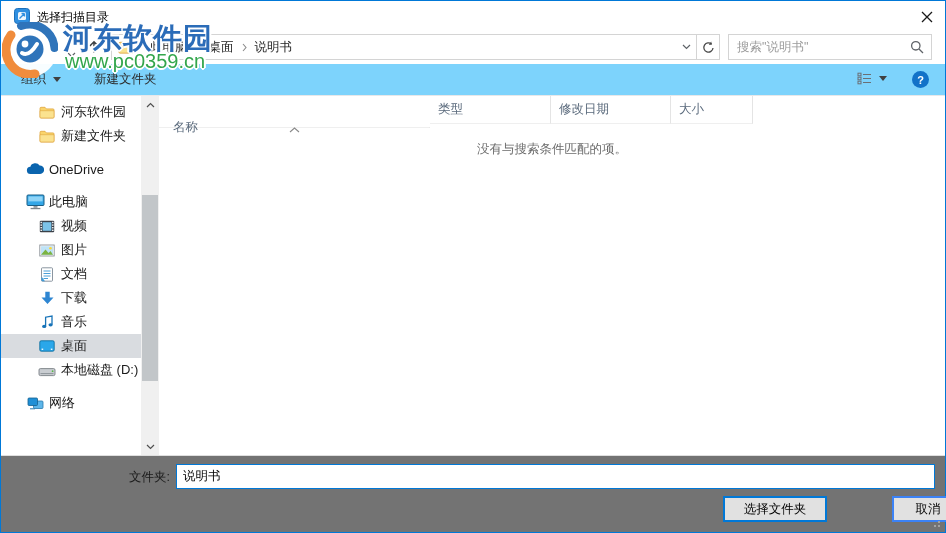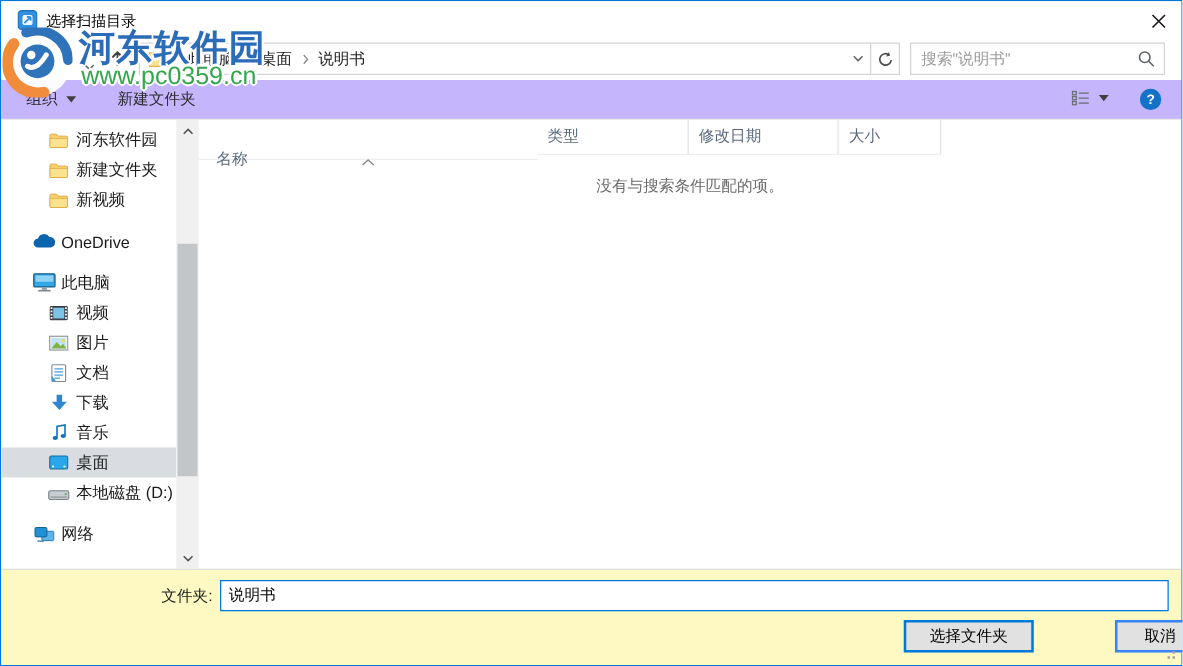--- a/index.html
+++ b/index.html
@@ -24,21 +24,21 @@
   .addr-spacer{flex:1;}
   .addr-dd{width:20px;display:flex;justify-content:center;}
   .addr-div{width:1px;align-self:stretch;background:#d4d4d4;}
   .addr-refresh{width:22px;display:flex;justify-content:center;cursor:pointer;}
   .searchbox{position:absolute;left:727px;top:3px;width:204px;height:26px;border:1px solid #d4d4d4;background:#fff;display:flex;align-items:center;box-sizing:border-box;}
   .searchbox input{flex:1;border:none;outline:none;font-size:12.5px;padding:0 0 0 8px;color:#333;background:transparent;font-family:inherit;min-width:0;}
   .searchbox input::placeholder{color:#9b9b9b;opacity:1;}
   .searchbox .mag{margin-right:7px;display:flex;}
 
   
-  .toolbar{position:relative;height:31px;background:#c4b5fd;border-bottom:1px solid #e7e8ea;}
+  .toolbar{position:relative;height:31px;background:#7dd3fc;border-bottom:1px solid #e7e8ea;}
   .tb-item{position:absolute;top:0;height:31px;display:flex;align-items:center;font-size:12.5px;color:#2b2b2b;cursor:pointer;}
   .tb-organize{left:20px;}
   .tb-newfolder{left:93px;}
   .tri-down{width:0;height:0;border-left:4px solid transparent;border-right:4px solid transparent;border-top:5px solid #404040;margin-left:7px;}
   .tb-view{position:absolute;right:58px;top:8px;display:flex;align-items:center;cursor:pointer;}
   .tb-help{position:absolute;right:16px;top:7px;width:17px;height:17px;border-radius:50%;background:#1272c8;color:#fff;font-size:11px;font-weight:bold;display:flex;align-items:center;justify-content:center;cursor:pointer;}
 
   
   .main{position:relative;display:flex;height:359px;background:#fff;}
   .sidebar{width:140px;padding-top:4px;box-sizing:border-box;overflow:hidden;}
@@ -57,21 +57,21 @@
   .sscroll .thumb{position:absolute;left:1px;width:16px;top:99px;height:186px;background:#c2c6c9;cursor:pointer;}
 
   .list{flex:1;position:relative;}
   .colhead{display:flex;height:28px;}
   .colcell{box-sizing:border-box;border-right:1px solid #e4e4e4;border-bottom:1px solid #efefef;display:flex;align-items:center;font-size:12.5px;color:#5a6a7c;padding-left:8px;position:relative;cursor:pointer;}
   .colcell.first{padding-left:14px;margin-top:31px;}
   .sortmark{position:absolute;left:130px;top:0px;}
   .emptymsg{margin-top:17px;text-align:center;font-size:12.5px;color:#6b6b6b;}
 
   
-  .footer{position:absolute;left:0;bottom:0;width:100%;height:76px;background:#fef9c3;border-top:1px solid #dfdfdf;}
+  .footer{position:absolute;left:0;bottom:0;width:100%;height:76px;background:#737373;border-top:1px solid #dfdfdf;}
   .fld-label{position:absolute;left:128px;top:13px;font-size:12.5px;color:#1a1a1a;}
   .fld-input{position:absolute;left:175px;top:8px;width:759px;height:25px;box-sizing:border-box;border:1px solid #0078d7;font-size:12.5px;padding:0 6px;font-family:inherit;color:#000;outline:none;background:#fff;}
   .btn{position:absolute;top:40px;height:26px;box-sizing:border-box;font-size:12.5px;font-family:inherit;color:#000;background:#e1e1e1;display:flex;align-items:center;justify-content:center;cursor:pointer;}
   .btn-primary{left:722px;width:104px;border:2px solid #0078d7;}
   .btn-cancel{left:891px;width:72px;border:2px solid #3b82f6;}
   .grip{position:absolute;right:5px;bottom:5px;width:2px;height:2px;background:#a3a3a3;box-shadow:-4px 0 0 #a3a3a3,0 -4px 0 #a3a3a3;}
 
   
   .watermark{position:absolute;left:0;top:18px;z-index:60;pointer-events:none;}
   .wm-logo{position:absolute;left:1px;top:3px;}
@@ -211,29 +211,20 @@
           <span class="lbl">河东软件园</span>
         </div>
         <div class="side-item ind2">
           <span class="ic" style="display: flex;">
             <svg width="16" height="13" viewBox="0 0 16 13">
               <path d="M1 2.4 Q1 1.3 2 1.3 H6 L7.4 2.9 H14 Q15 2.9 15 3.9 V11 Q15 12 14 12 H2 Q1 12 1 11 Z" fill="#fad46b" stroke="#dfa63e" stroke-width="0.8"></path>
               <path d="M1 4.7 H15 V11 Q15 12 14 12 H2 Q1 12 1 11 Z" fill="#fbe28f" stroke="#dfa63e" stroke-width="0.6"></path>
             </svg>
           </span>
           <span class="lbl">新建文件夹</span>
-        </div>
-        <div class="side-item ind2">
-          <span class="ic" style="display: flex;">
-            <svg width="16" height="13" viewBox="0 0 16 13">
-              <path d="M1 2.4 Q1 1.3 2 1.3 H6 L7.4 2.9 H14 Q15 2.9 15 3.9 V11 Q15 12 14 12 H2 Q1 12 1 11 Z" fill="#fad46b" stroke="#dfa63e" stroke-width="0.8"></path>
-              <path d="M1 4.7 H15 V11 Q15 12 14 12 H2 Q1 12 1 11 Z" fill="#fbe28f" stroke="#dfa63e" stroke-width="0.6"></path>
-            </svg>
-          </span>
-          <span class="lbl">新视频</span>
         </div>
         <div class="side-item ind1 gap">
           <span class="ic" style="display: flex;">
             <svg width="18" height="12" viewBox="0 0 18 12">
               <path d="M4.6 11 a3.6 3.6 0 0 1 -0.2 -7.2 A5 4.6 0 0 1 13.6 2.6 a3.9 3.9 0 0 1 0.6 8.4 Z" fill="#0a64ae"></path>
             </svg>
           </span>
           <span class="lbl">OneDrive</span>
         </div>
         <div class="side-item ind1 gap">

